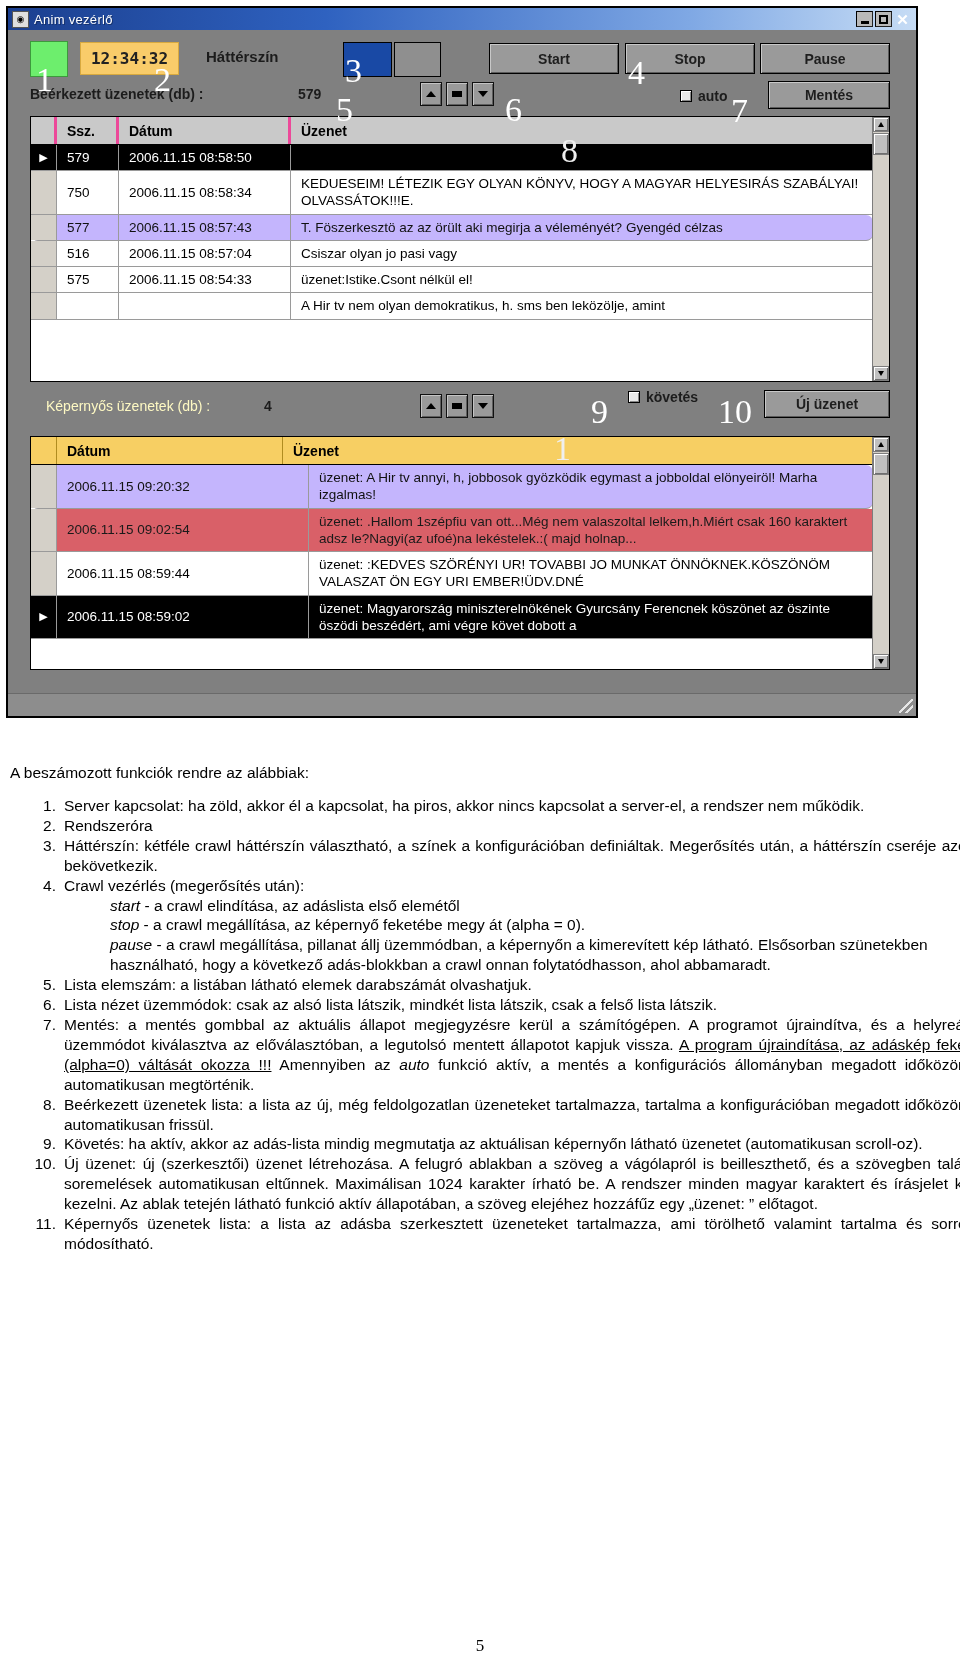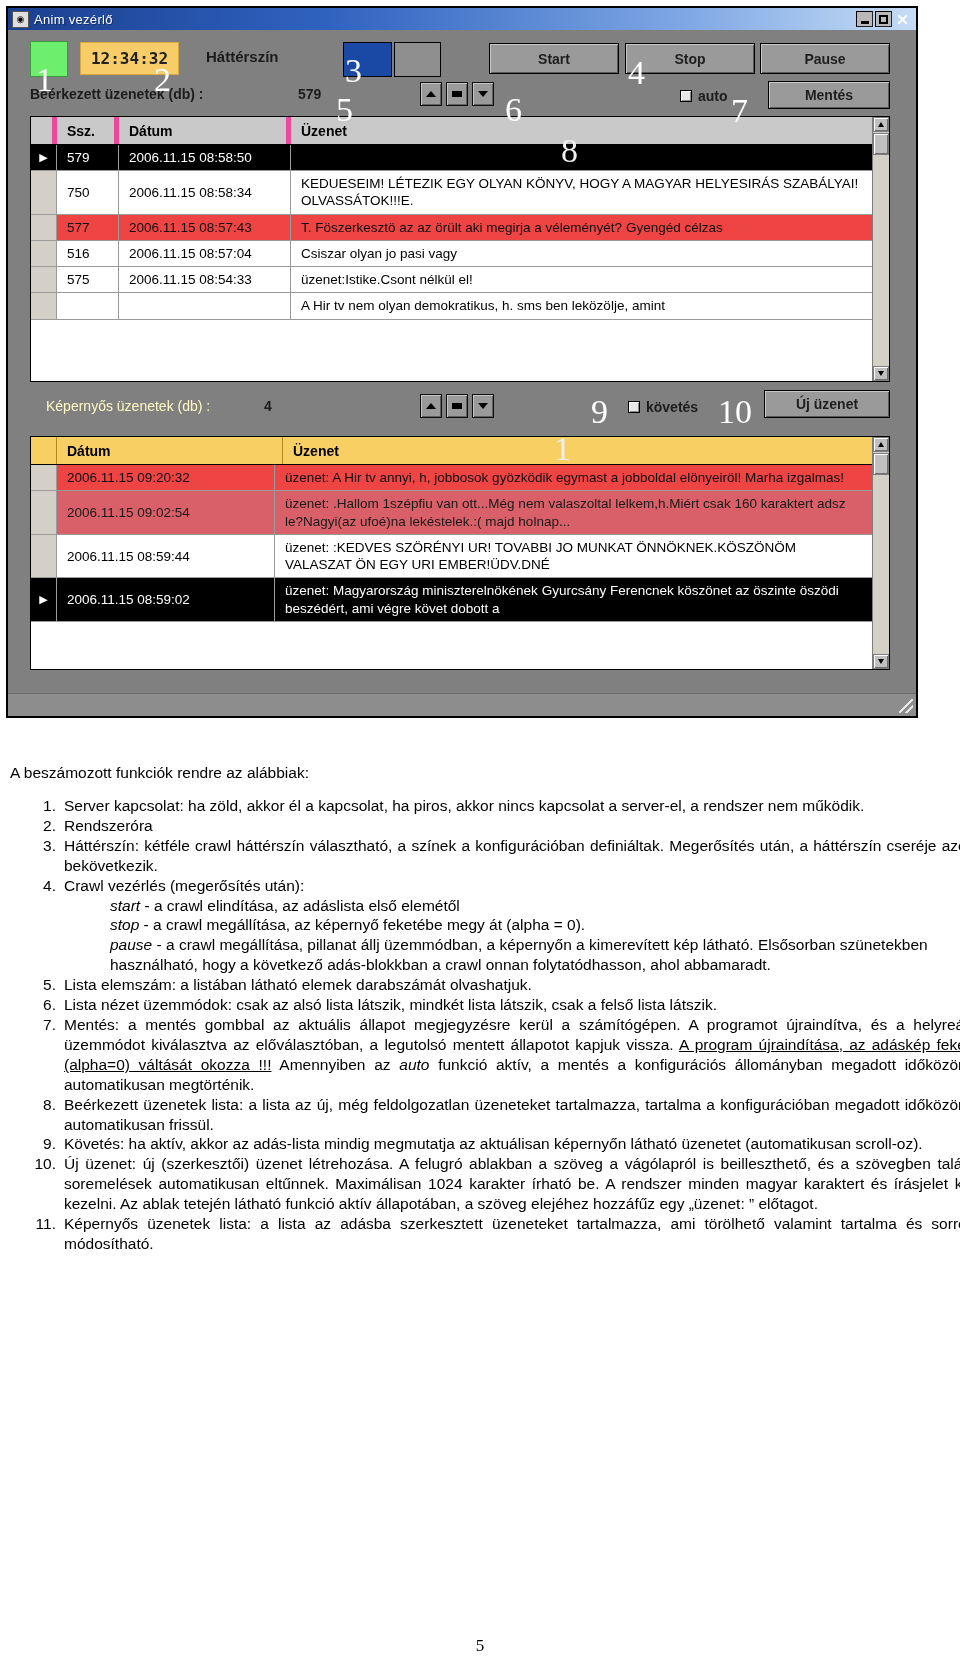--- a/index.html
+++ b/index.html
@@ -104,49 +104,49 @@
   .grid-top{left:22px;top:108px;width:860px;height:266px;}
   .grid-bot{left:22px;top:428px;width:860px;height:234px;}
 
   .gbody{position:absolute;left:0;top:0;right:16px;bottom:0;overflow:hidden;}
   .ghead{display:flex;height:28px;box-sizing:border-box;}
   .ghead.dark{background:#c9c9c9;border-bottom:1px solid #000;}
   .ghead.gold{background:#f7cf63;border-bottom:1px solid #000;}
   .ghead .hc{
     display:flex;align-items:center;padding-left:10px;
     font-size:14px;font-weight:bold;color:#000;box-sizing:border-box;
-    border-right:5px solid #ec4899;
+    border-right:3px solid #ec4899;
   }
   .ghead.gold .hc{border-right:1px solid #b08c20;}
   .hc.c-ind{width:26px;padding-left:0;}
   .hc.c-num{width:62px;}
   .hc.c-date{width:172px;}
   .hc.c-date-w{width:226px;}
   .hc.c-msg{flex:1;border-right:none;}
 
   .grow{display:flex;border-bottom:1px solid #9a9a9a;box-sizing:border-box;}
   .grow .gc{
     padding:5px 10px;font-size:13.5px;box-sizing:border-box;
     display:flex;align-items:center;border-right:1px solid #9a9a9a;
     white-space:nowrap;
   }
   .gc.c-ind{
     width:26px;padding:0;justify-content:center;background:#d4d0c8;
     color:#000;font-size:11px;
   }
   .gc.c-num{width:62px;}
   .gc.c-date{width:172px;}
-  .gc.c-date-w{width:218px;}
+  .gc.c-date-w{width:252px;}
   .gc.c-msg{flex:1;border-right:none;display:block;padding:4px 10px;line-height:1.28;white-space:normal;}
 
   
   .grow.r-black{background:#000;color:#fff;}
   .grow.r-black .gc.c-ind{background:#000;color:#fff;}
   .grow.r-white{background:#fff;color:#000;}
-  .grow.r-gray {background:#ef4444;color:#111;}
+  .grow.r-gray {background:#c4b5fd;color:#111;border-radius:7px;}
   .grow.r-gray  .gc.c-ind{background:#d4d0c8;}
   .grow.r-red  {background:#d96068;color:#1a1a1a;}
   .grow.r-red   .gc.c-ind{background:#d4d0c8;}
 
   .gscroll{
     position:absolute;right:0;top:0;width:16px;bottom:0;background:#d4d0c8;
     border-left:1px solid #7d7d7d;
   }
   .sarrow{
     height:15px;background:#c0c0c0;border:1px solid #7d7d7d;
@@ -161,21 +161,21 @@
     border:1px solid #7d7d7d;
     box-shadow:inset 1px 1px 0 #fff, inset -1px -1px 0 #6f6f6f;box-sizing:border-box;
   }
   .sbottom{position:absolute;left:0;right:0;bottom:0;}
 
   
   .rowmid{position:absolute;left:0;top:378px;width:100%;height:46px;}
   .lbl-scount{position:absolute;left:38px;top:12px;font-size:14px;font-weight:normal;color:#fef9c3;}
   .val-scount{position:absolute;left:256px;top:12px;font-size:14px;font-weight:bold;color:#1c1c1c;}
   .spin2{position:absolute;left:412px;top:8px;display:flex;gap:4px;}
-  .follow-wrap{position:absolute;left:620px;top:13px;display:flex;align-items:center;gap:6px;}
+  .follow-wrap{position:absolute;left:620px;top:3px;display:flex;align-items:center;gap:6px;}
   .follow-lbl{font-size:14px;font-weight:bold;color:#1c1c1c;}
   .btn-new{position:absolute;left:756px;top:4px;width:126px;height:28px;}
 
   
   .statusbar{
     position:absolute;left:0;bottom:0;width:100%;height:22px;background:#8d8d8d;
     border-top:1px solid #6a6a6a;
   }
   .grip{
     position:absolute;right:3px;bottom:3px;width:14px;height:14px;

